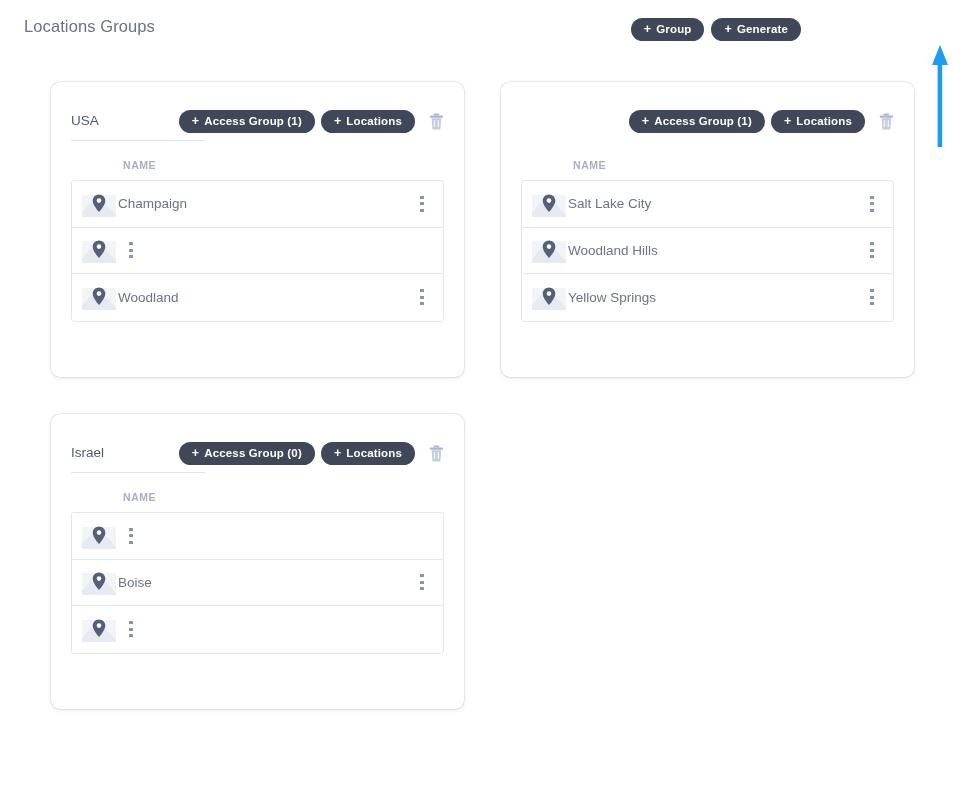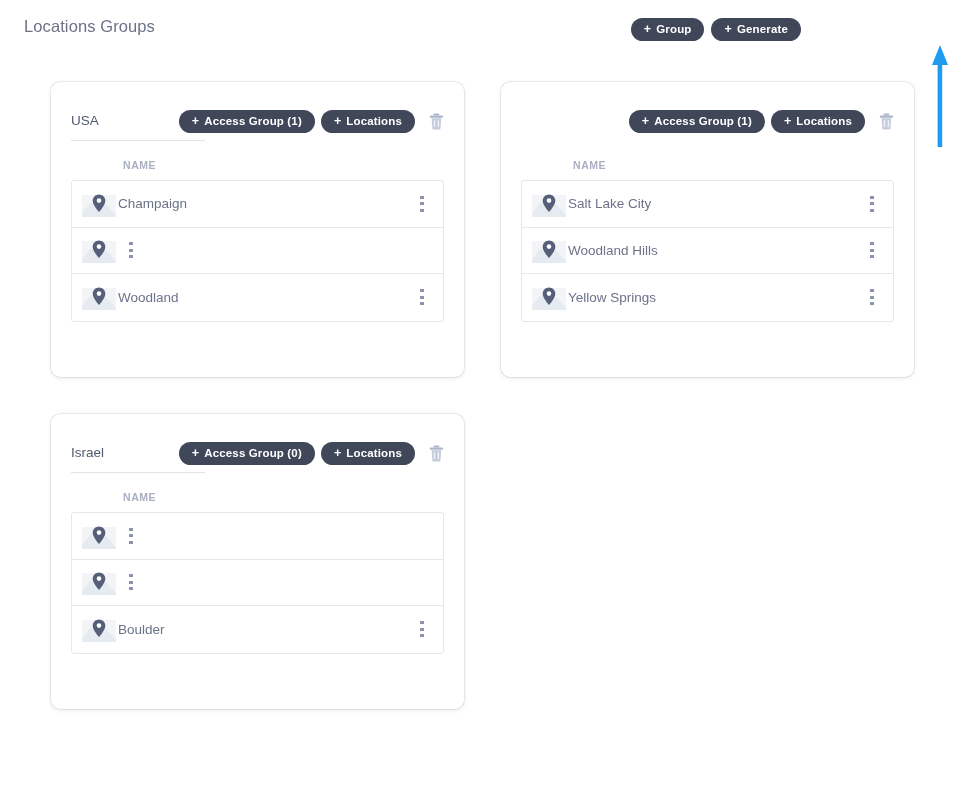--- a/index.html
+++ b/index.html
@@ -423,36 +423,36 @@
         </div>
         <div class="loc-row">
           <div class="loc-thumb">
             <svg width="38" height="30" viewBox="0 0 38 30">
               <rect x="2" y="6" width="34" height="22" fill="#f2f4f8"></rect>
               <path d="M2 24 L11 13 L19 22 L26 15 L36 26 L36 28 L2 28 Z" fill="#e6eaf1"></path>
               <path d="M19 5.5 c-3.5 0 -6.3 2.8 -6.3 6.3 c0 4.7 6.3 11.2 6.3 11.2 s6.3 -6.5 6.3 -11.2 c0 -3.5 -2.8 -6.3 -6.3 -6.3 z" fill="#565f7a"></path>
               <circle cx="19" cy="11.6" r="2.3" fill="#ffffff"></circle>
             </svg>
           </div>
-          <button class="kebab">
-              <i></i>
-              <i></i>
-              <i></i>
-            </button>
-        </div>
-        <div class="loc-row">
-          <div class="loc-thumb">
-            <svg width="38" height="30" viewBox="0 0 38 30">
-              <rect x="2" y="6" width="34" height="22" fill="#f2f4f8"></rect>
-              <path d="M2 24 L11 13 L19 22 L26 15 L36 26 L36 28 L2 28 Z" fill="#e6eaf1"></path>
-              <path d="M19 5.5 c-3.5 0 -6.3 2.8 -6.3 6.3 c0 4.7 6.3 11.2 6.3 11.2 s6.3 -6.5 6.3 -11.2 c0 -3.5 -2.8 -6.3 -6.3 -6.3 z" fill="#565f7a"></path>
-              <circle cx="19" cy="11.6" r="2.3" fill="#ffffff"></circle>
-            </svg>
-          </div>
-          <div class="loc-name">Boulder</div>
+          <div class="loc-name">Boise</div>
+          <button class="kebab">
+              <i></i>
+              <i></i>
+              <i></i>
+            </button>
+        </div>
+        <div class="loc-row">
+          <div class="loc-thumb">
+            <svg width="38" height="30" viewBox="0 0 38 30">
+              <rect x="2" y="6" width="34" height="22" fill="#f2f4f8"></rect>
+              <path d="M2 24 L11 13 L19 22 L26 15 L36 26 L36 28 L2 28 Z" fill="#e6eaf1"></path>
+              <path d="M19 5.5 c-3.5 0 -6.3 2.8 -6.3 6.3 c0 4.7 6.3 11.2 6.3 11.2 s6.3 -6.5 6.3 -11.2 c0 -3.5 -2.8 -6.3 -6.3 -6.3 z" fill="#565f7a"></path>
+              <circle cx="19" cy="11.6" r="2.3" fill="#ffffff"></circle>
+            </svg>
+          </div>
           <button class="kebab">
               <i></i>
               <i></i>
               <i></i>
             </button>
         </div>
       </div>
     </div>
 
   </div>

